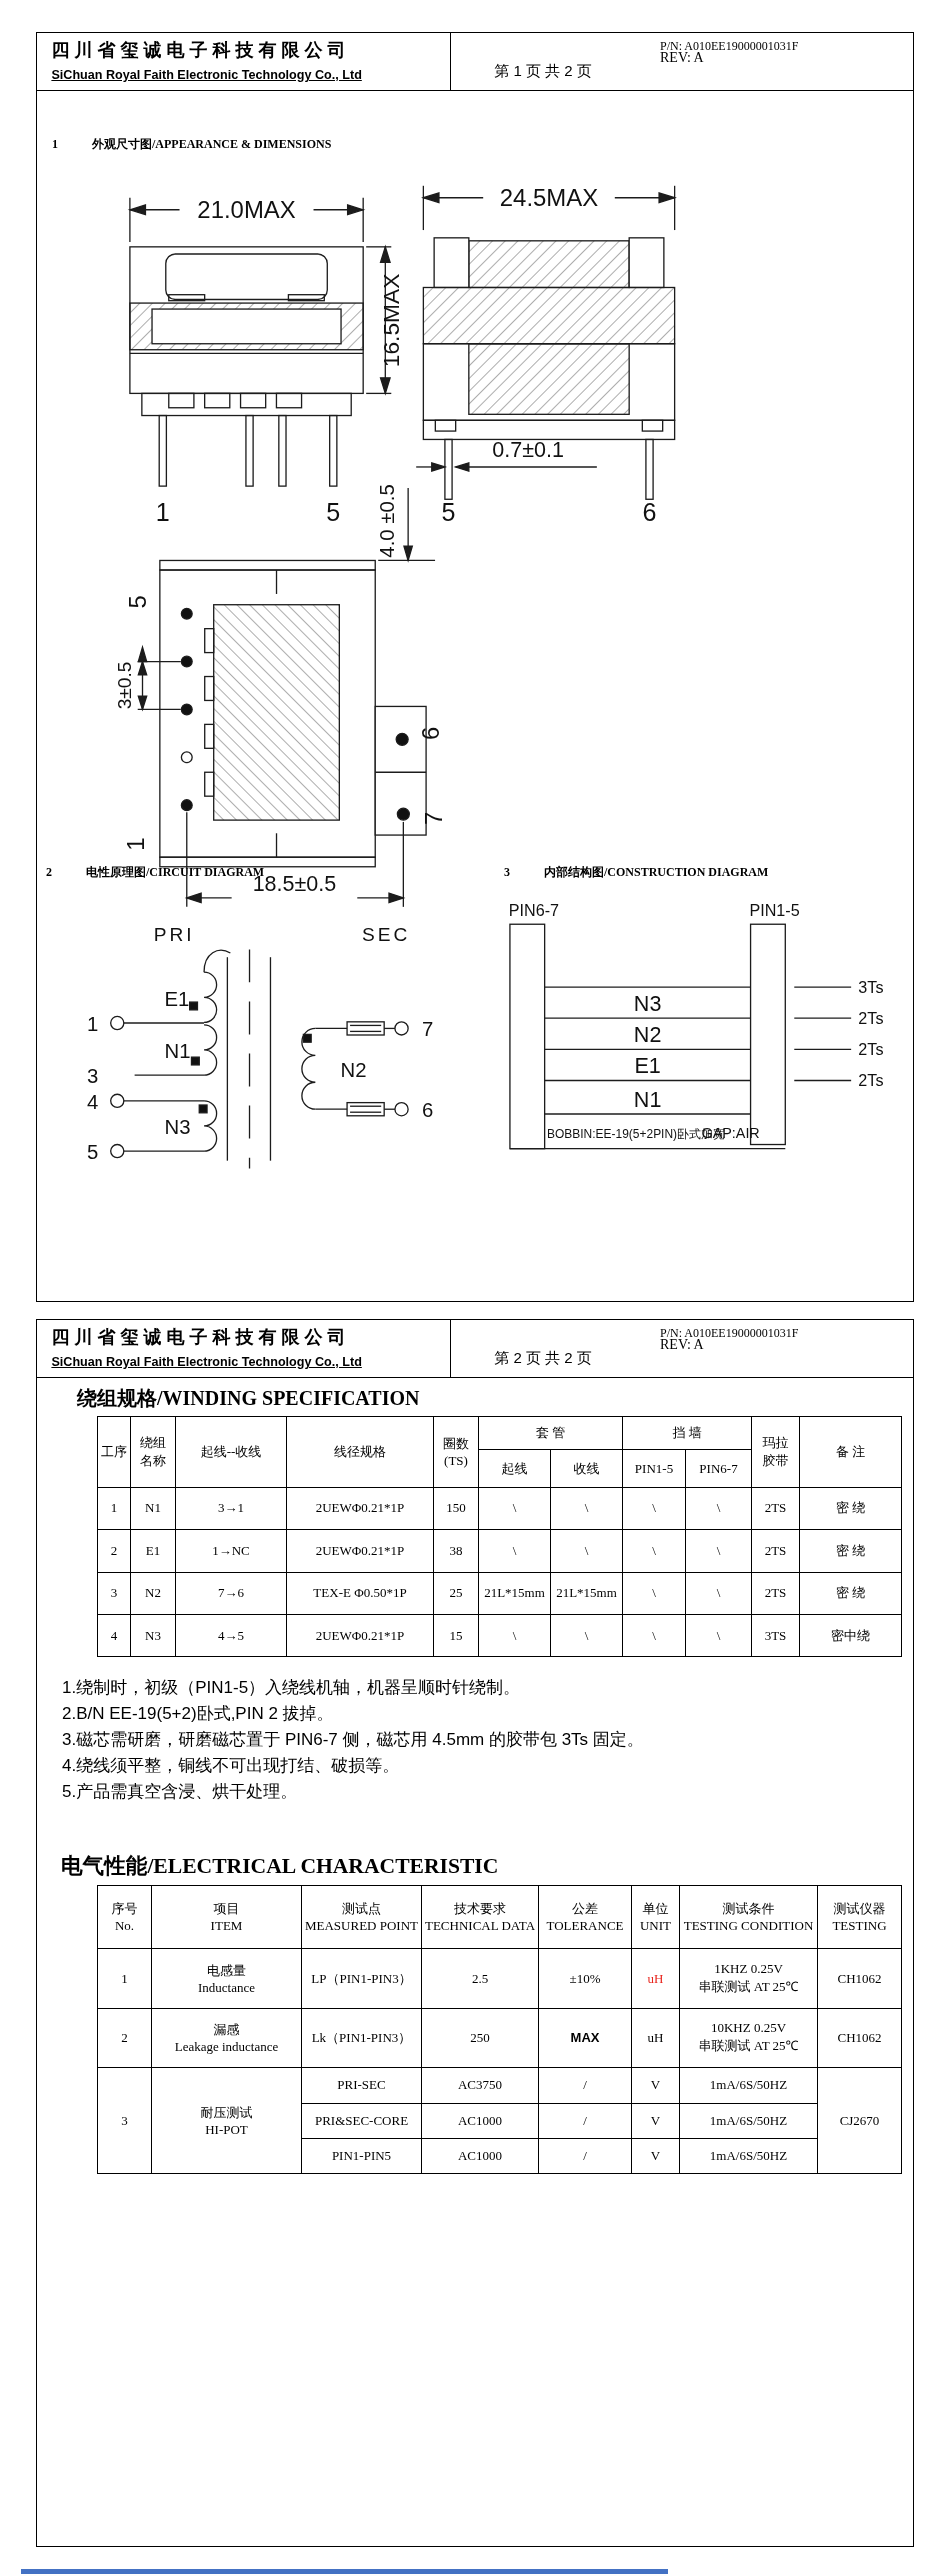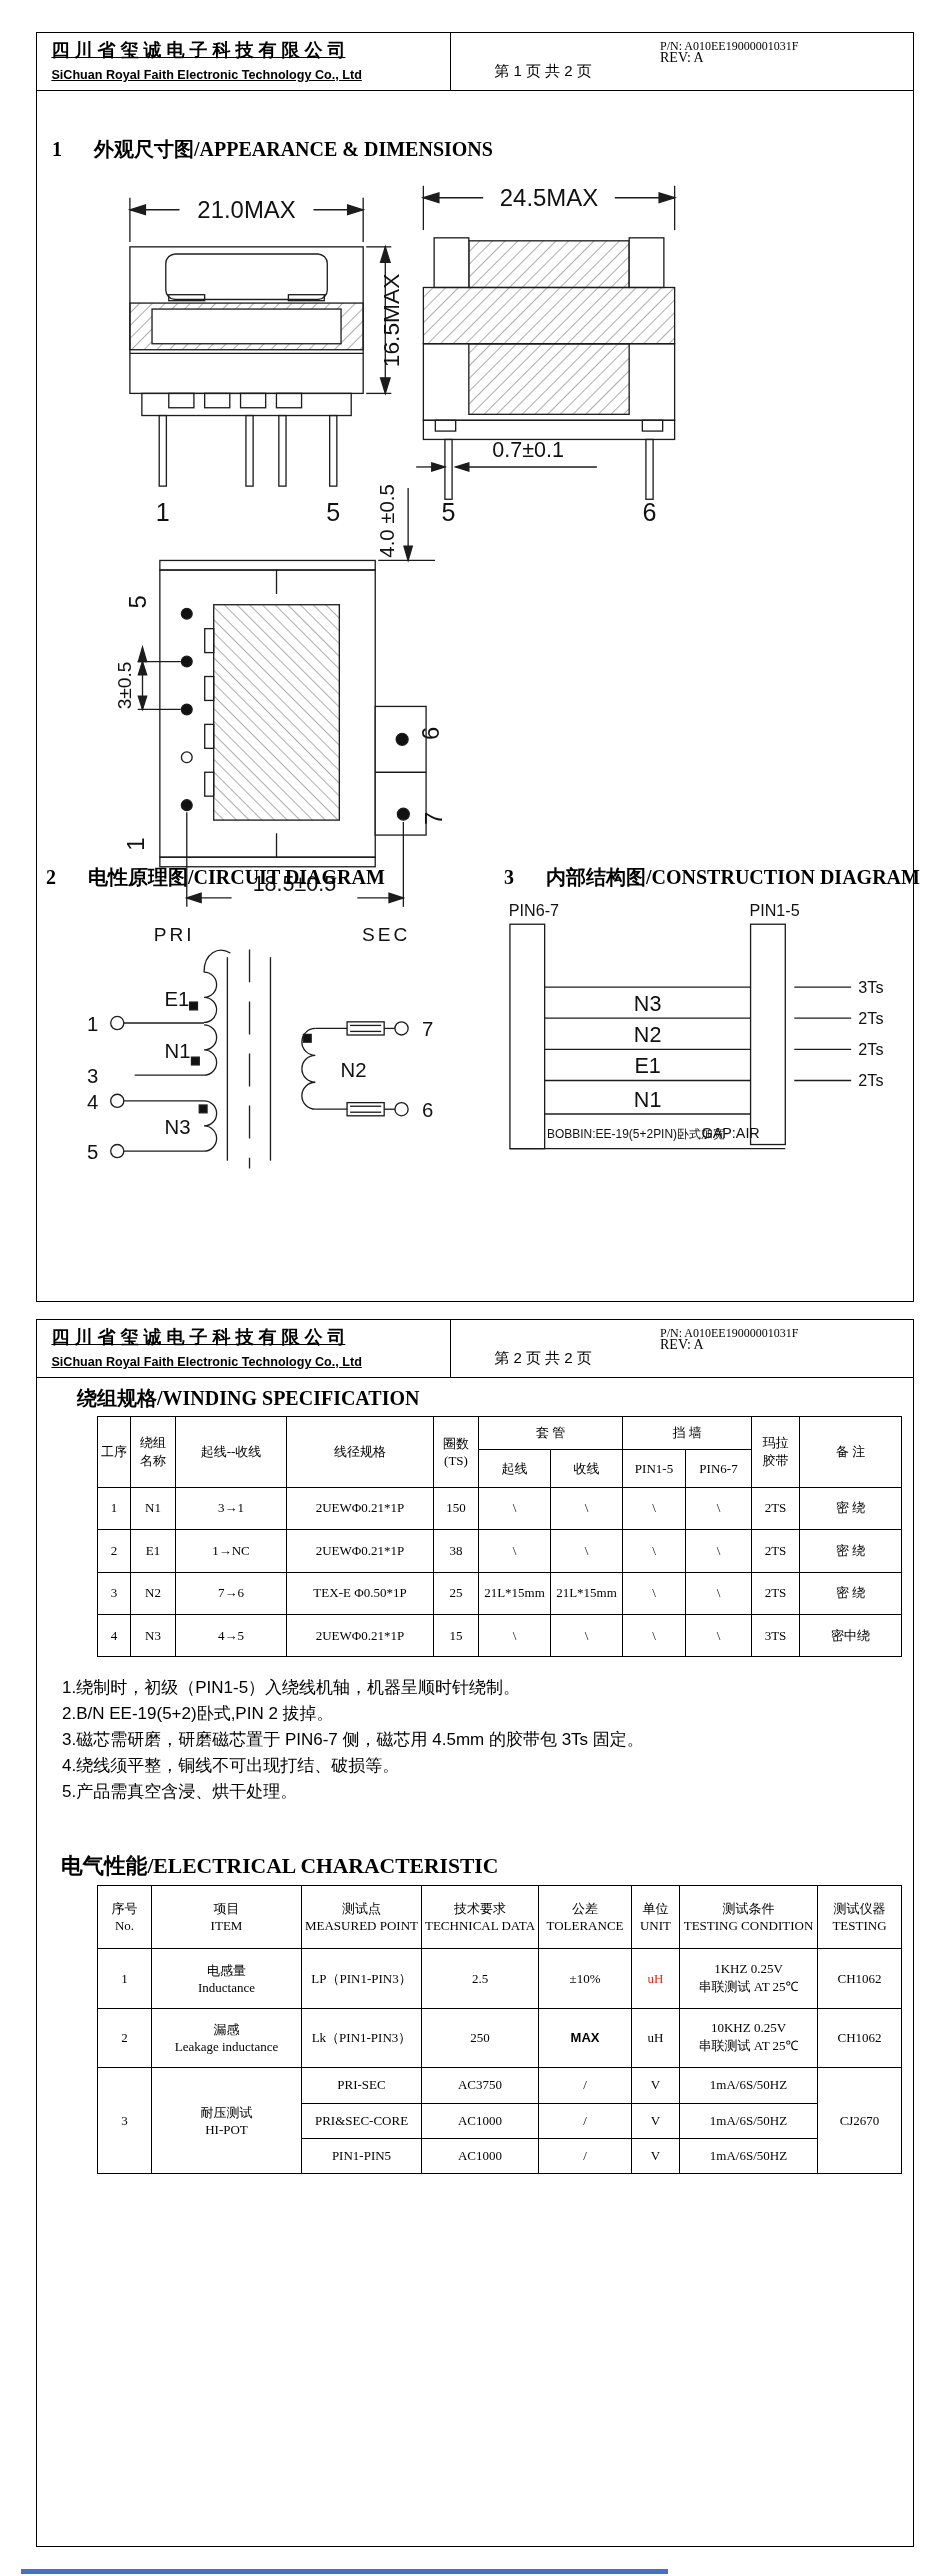--- a/index.html
+++ b/index.html
@@ -4,26 +4,26 @@
 <style>
   html,body{margin:0;padding:0;}
   body{width:950px;height:2576px;background:#ffffff;position:relative;
        font-family:"Liberation Sans",sans-serif;color:#000;}
   .abs{position:absolute;}
   .page{position:absolute;left:36px;width:876px;background:#fff;border:1.2px solid #000;}
   #page1{top:32px;height:1268px;}
   #page2{top:1319px;height:1226px;}
   .hdr{position:relative;height:57px;border-bottom:1.8px solid #000;}
   .hdr .vdiv{position:absolute;left:413px;top:0;bottom:0;border-left:1.2px solid #000;}
-  .co-cn{position:absolute;left:14.4px;top:4.8px;font-size:18px;font-weight:bold;text-decoration:underline;}
+  .co-cn{position:absolute;left:14.4px;top:4.8px;font-size:18px;font-weight:bold;}
   .co-en{position:absolute;left:14.4px;top:35px;font-size:12.6px;font-weight:bold;text-decoration:underline;}
   .pg{position:absolute;left:422px;top:29px;width:168px;text-align:center;font-size:15px;}
   .pnrow{position:absolute;left:623px;top:6px;font-size:12px;font-family:"Liberation Serif",serif;text-align:center;}
   .revrow{position:absolute;left:623px;top:17px;font-size:14px;font-family:"Liberation Serif",serif;}
-  .sec-title{position:absolute;font-size:20px;font-weight:bold;font-family:"Liberation Serif",serif;white-space:nowrap;}
+  .sec-title{position:absolute;font-size:12px;font-weight:bold;font-family:"Liberation Serif",serif;white-space:nowrap;}
   .sec-title .num{display:inline-block;min-width:37px;}
   .big-title{position:absolute;left:24px;font-size:20px;font-weight:bold;font-family:"Liberation Serif",serif;}
   table{border-collapse:collapse;table-layout:fixed;font-family:"Liberation Serif",serif;}
   th,td{border:1.2px solid #000;text-align:center;vertical-align:middle;
         white-space:pre-line;font-weight:normal;font-size:13px;padding:1.2px;overflow:hidden;}
   .wtable{position:absolute;left:60px;top:96px;width:803px;}
   .wtable .h1 th{height:30px;}
   .wtable .h2 th{height:34px;text-align:center;}
   .wtable td{height:39px;}
   .etable{position:absolute;left:60px;top:565px;width:803px;}

